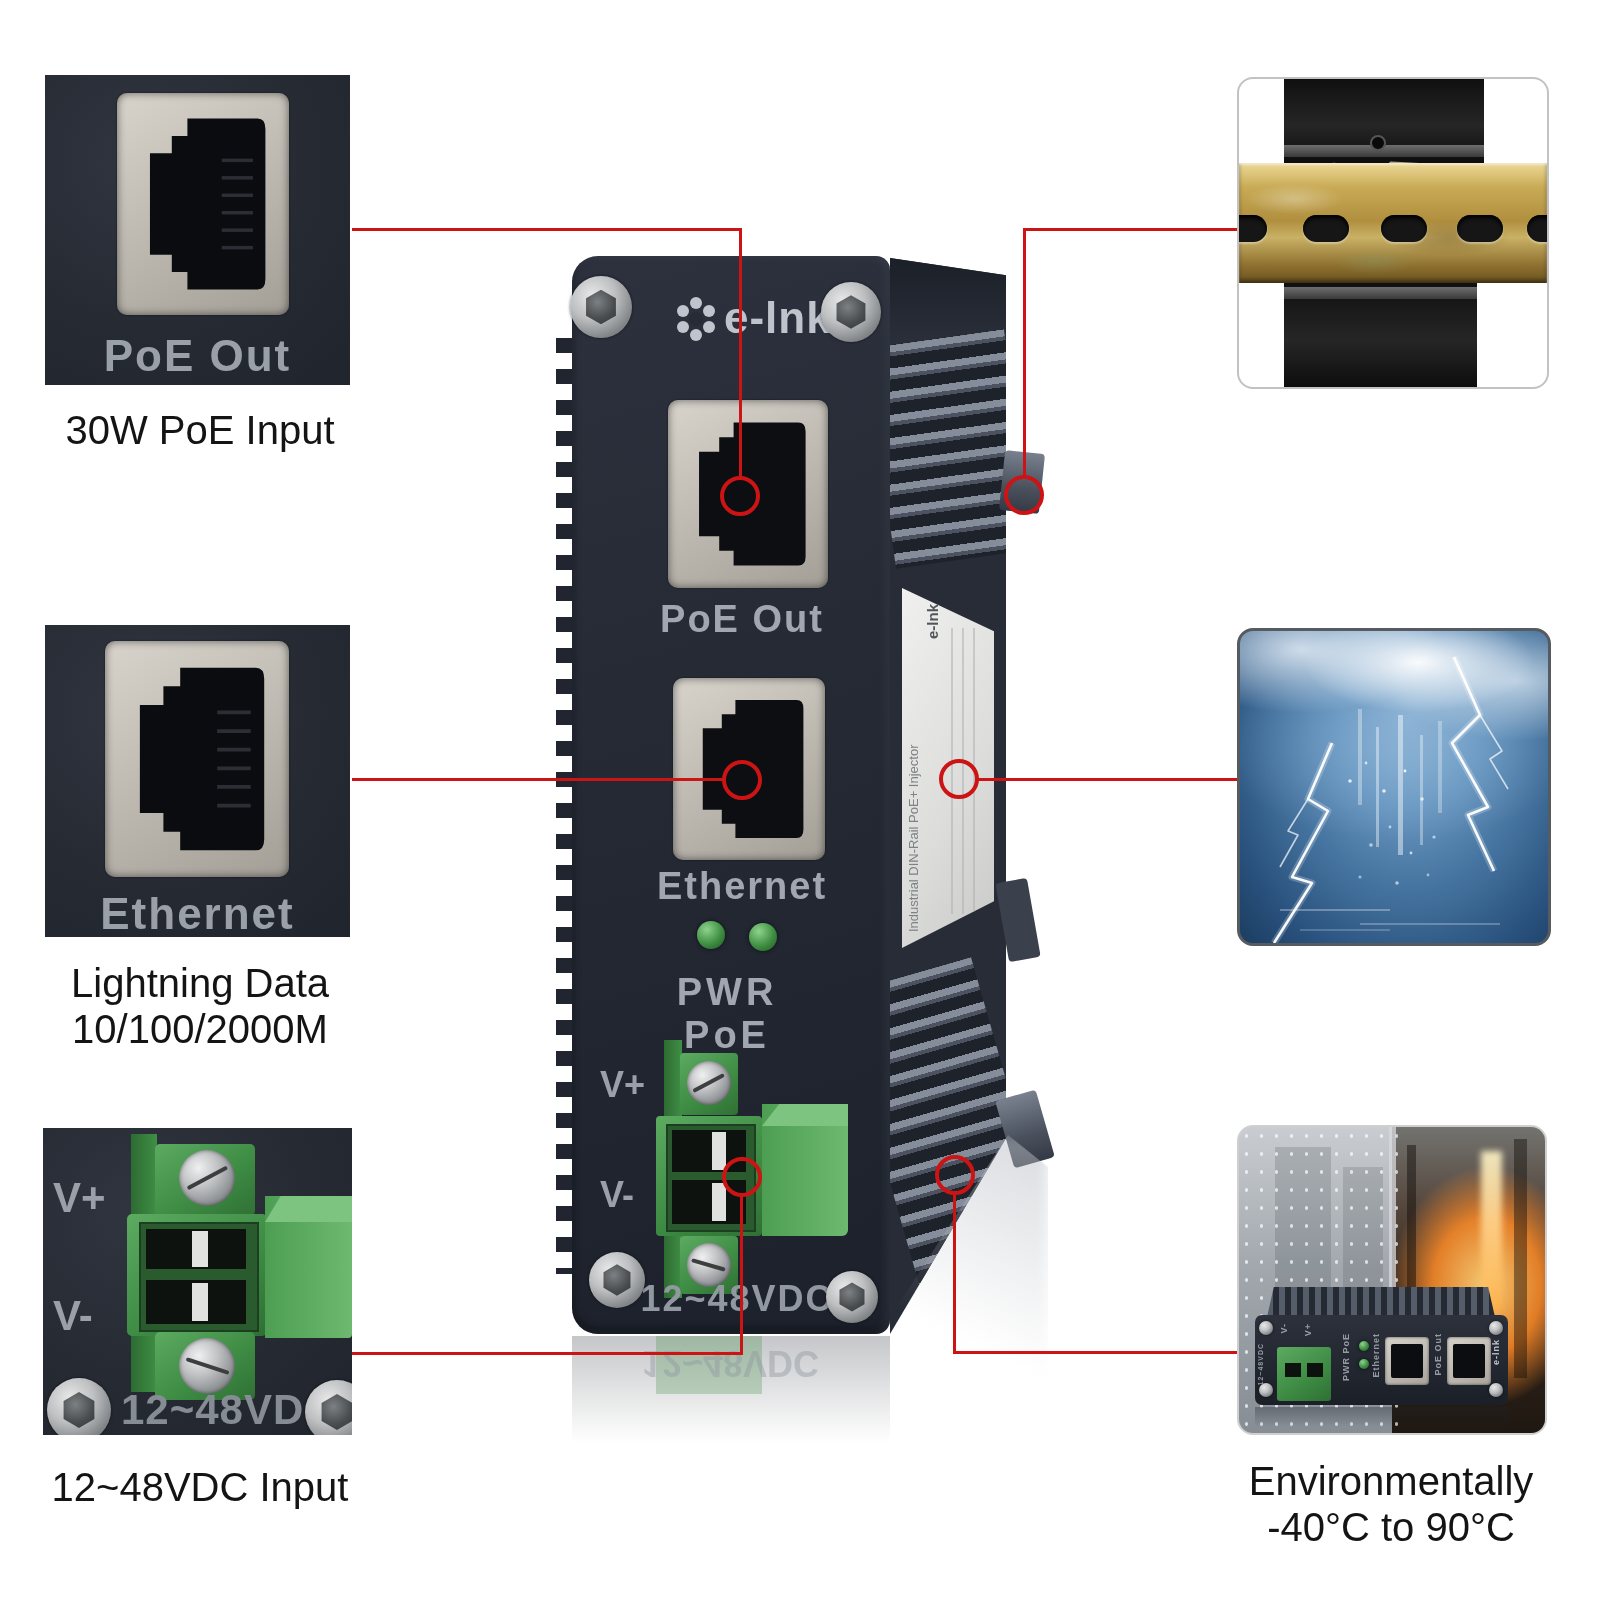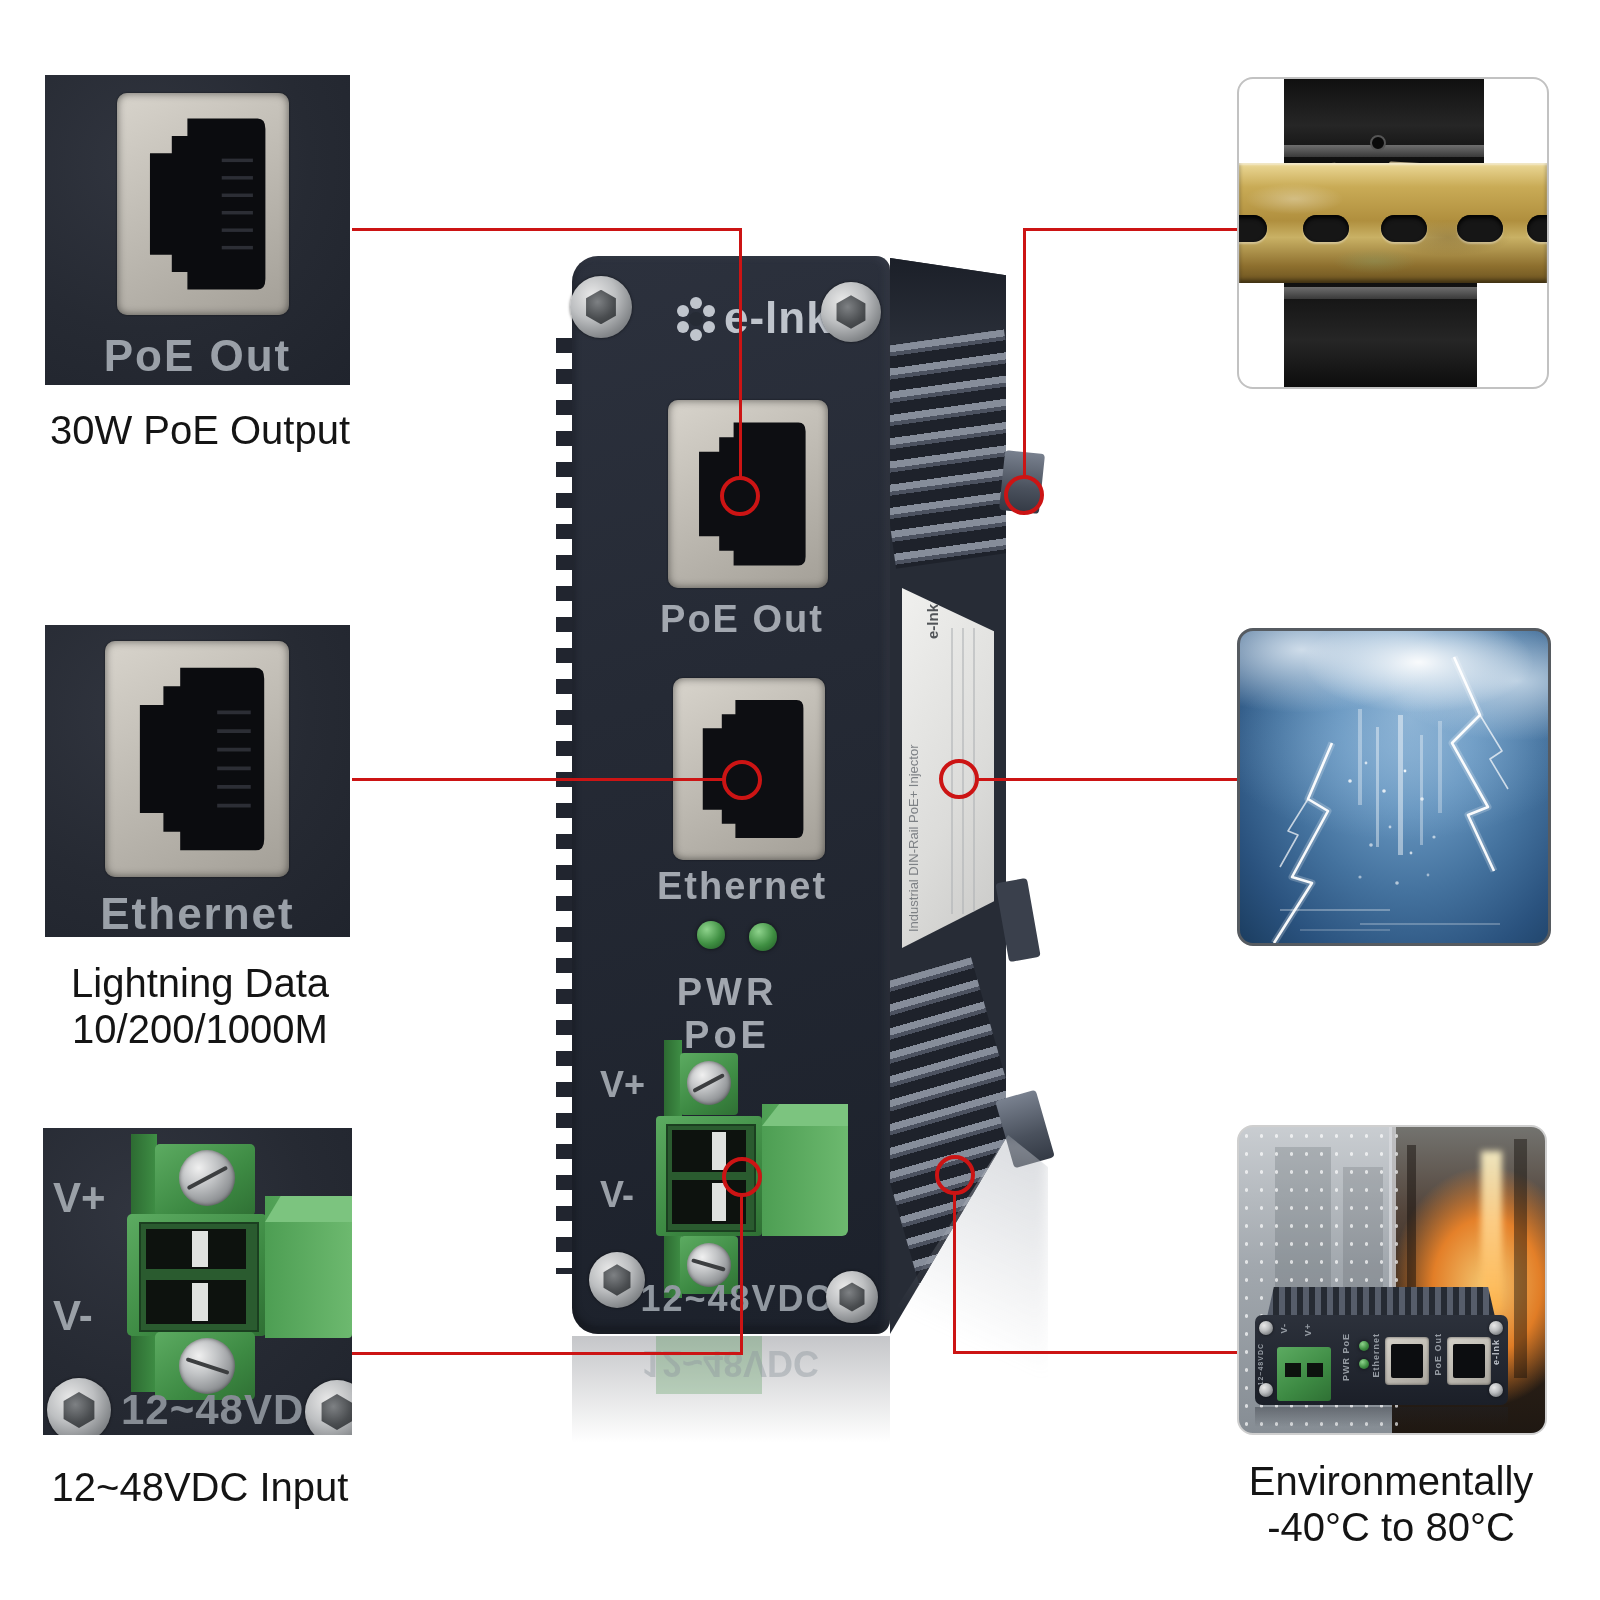--- a/index.html
+++ b/index.html
@@ -114,41 +114,41 @@
             <line x1="62" y1="44" x2="82" y2="44"></line>
           <line x1="62" y1="54" x2="82" y2="54"></line>
             <line x1="62" y1="64" x2="82" y2="64"></line>
           <line x1="62" y1="74" x2="82" y2="74"></line>
             <line x1="62" y1="84" x2="82" y2="84"></line>
         </g>
       </svg>
     </div>
     <div class="photo-port-label" style="top:256px;">PoE Out</div>
   </div>
-  <div class="caption" style="left:35px;top:407px;width:330px;">30W PoE Output</div>
+  <div class="caption" style="left:35px;top:407px;width:330px;">30W PoE Input</div>
 
   <div class="photo-dark" style="left:45px;top:625px;width:305px;height:312px;">
     <div class="bezel" style="left:60px;top:16px;width:184px;height:236px;">
       <svg class="jack-svg" viewBox="0 0 100 118" preserveAspectRatio="none">
         <path d="M40,10 L85,10 Q90,10 90,16 L90,102 Q90,108 85,108 L40,108 L40,98 L30,98 L30,88 L16,88 L16,30 L30,30 L30,20 L40,20 Z" fill="#0b0c0f"></path>
         <g stroke="#2c2e35" stroke-width="2">
           <line x1="62" y1="34" x2="82" y2="34"></line>
             <line x1="62" y1="44" x2="82" y2="44"></line>
           <line x1="62" y1="54" x2="82" y2="54"></line>
             <line x1="62" y1="64" x2="82" y2="64"></line>
           <line x1="62" y1="74" x2="82" y2="74"></line>
             <line x1="62" y1="84" x2="82" y2="84"></line>
         </g>
       </svg>
     </div>
     <div class="photo-port-label" style="top:264px;">Ethernet</div>
   </div>
   <div class="caption" style="left:35px;top:960px;width:330px;">
     <span>Lightning Data</span><br>
-    <span>10/200/1000M</span>
+    <span>10/100/2000M</span>
   </div>
 
   <div class="photo-dark" style="left:43px;top:1128px;width:309px;height:307px;">
     <span class="abs" style="left:10px;top:46px;font-size:42px;font-weight:bold;color:#9aa0a7;">V+</span>
     <span class="abs" style="left:10px;top:164px;font-size:42px;font-weight:bold;color:#9aa0a7;">V-</span>
     <div class="abs green-b" style="left:88px;top:6px;width:26px;height:258px;"></div>
     <div class="abs green-a" style="left:112px;top:16px;width:100px;height:72px;border-radius:5px;">
       <div class="screw-slot" style="left:24px;top:6px;width:56px;height:56px;">
           <div class="slot-line"></div>
         </div>
@@ -371,21 +371,21 @@
         <div class="mini-port" style="left:192px;top:22px;">
             <div class="mini-jack"></div>
           </div>
         <span class="mini-rot" style="left:236px;top:24px;color:#c0c5cc;">e-lnk</span>
       </div>
       <div class="abs" style="left:0;top:120px;width:253px;height:20px;background:linear-gradient(180deg,rgba(30,34,42,.35),rgba(30,34,42,0));"></div>
     </div>
   </div>
   <div class="caption" style="left:1226px;top:1458px;width:330px;">
     <span>Environmentally</span><br>
-    <span>-40°C to 80°C</span>
+    <span>-40°C to 90°C</span>
   </div>
 
   <div class="rline" style="left:352px;top:228px;width:389px;height:3px;"></div>
   <div class="rline" style="left:739px;top:228px;width:3px;height:250px;"></div>
   <div class="rcircle" style="left:720px;top:476px;"></div>
 
   <div class="rline" style="left:352px;top:778px;width:371px;height:3px;"></div>
   <div class="rcircle" style="left:722px;top:760px;"></div>
 
   <div class="rline" style="left:740px;top:1195px;width:3px;height:160px;"></div>

